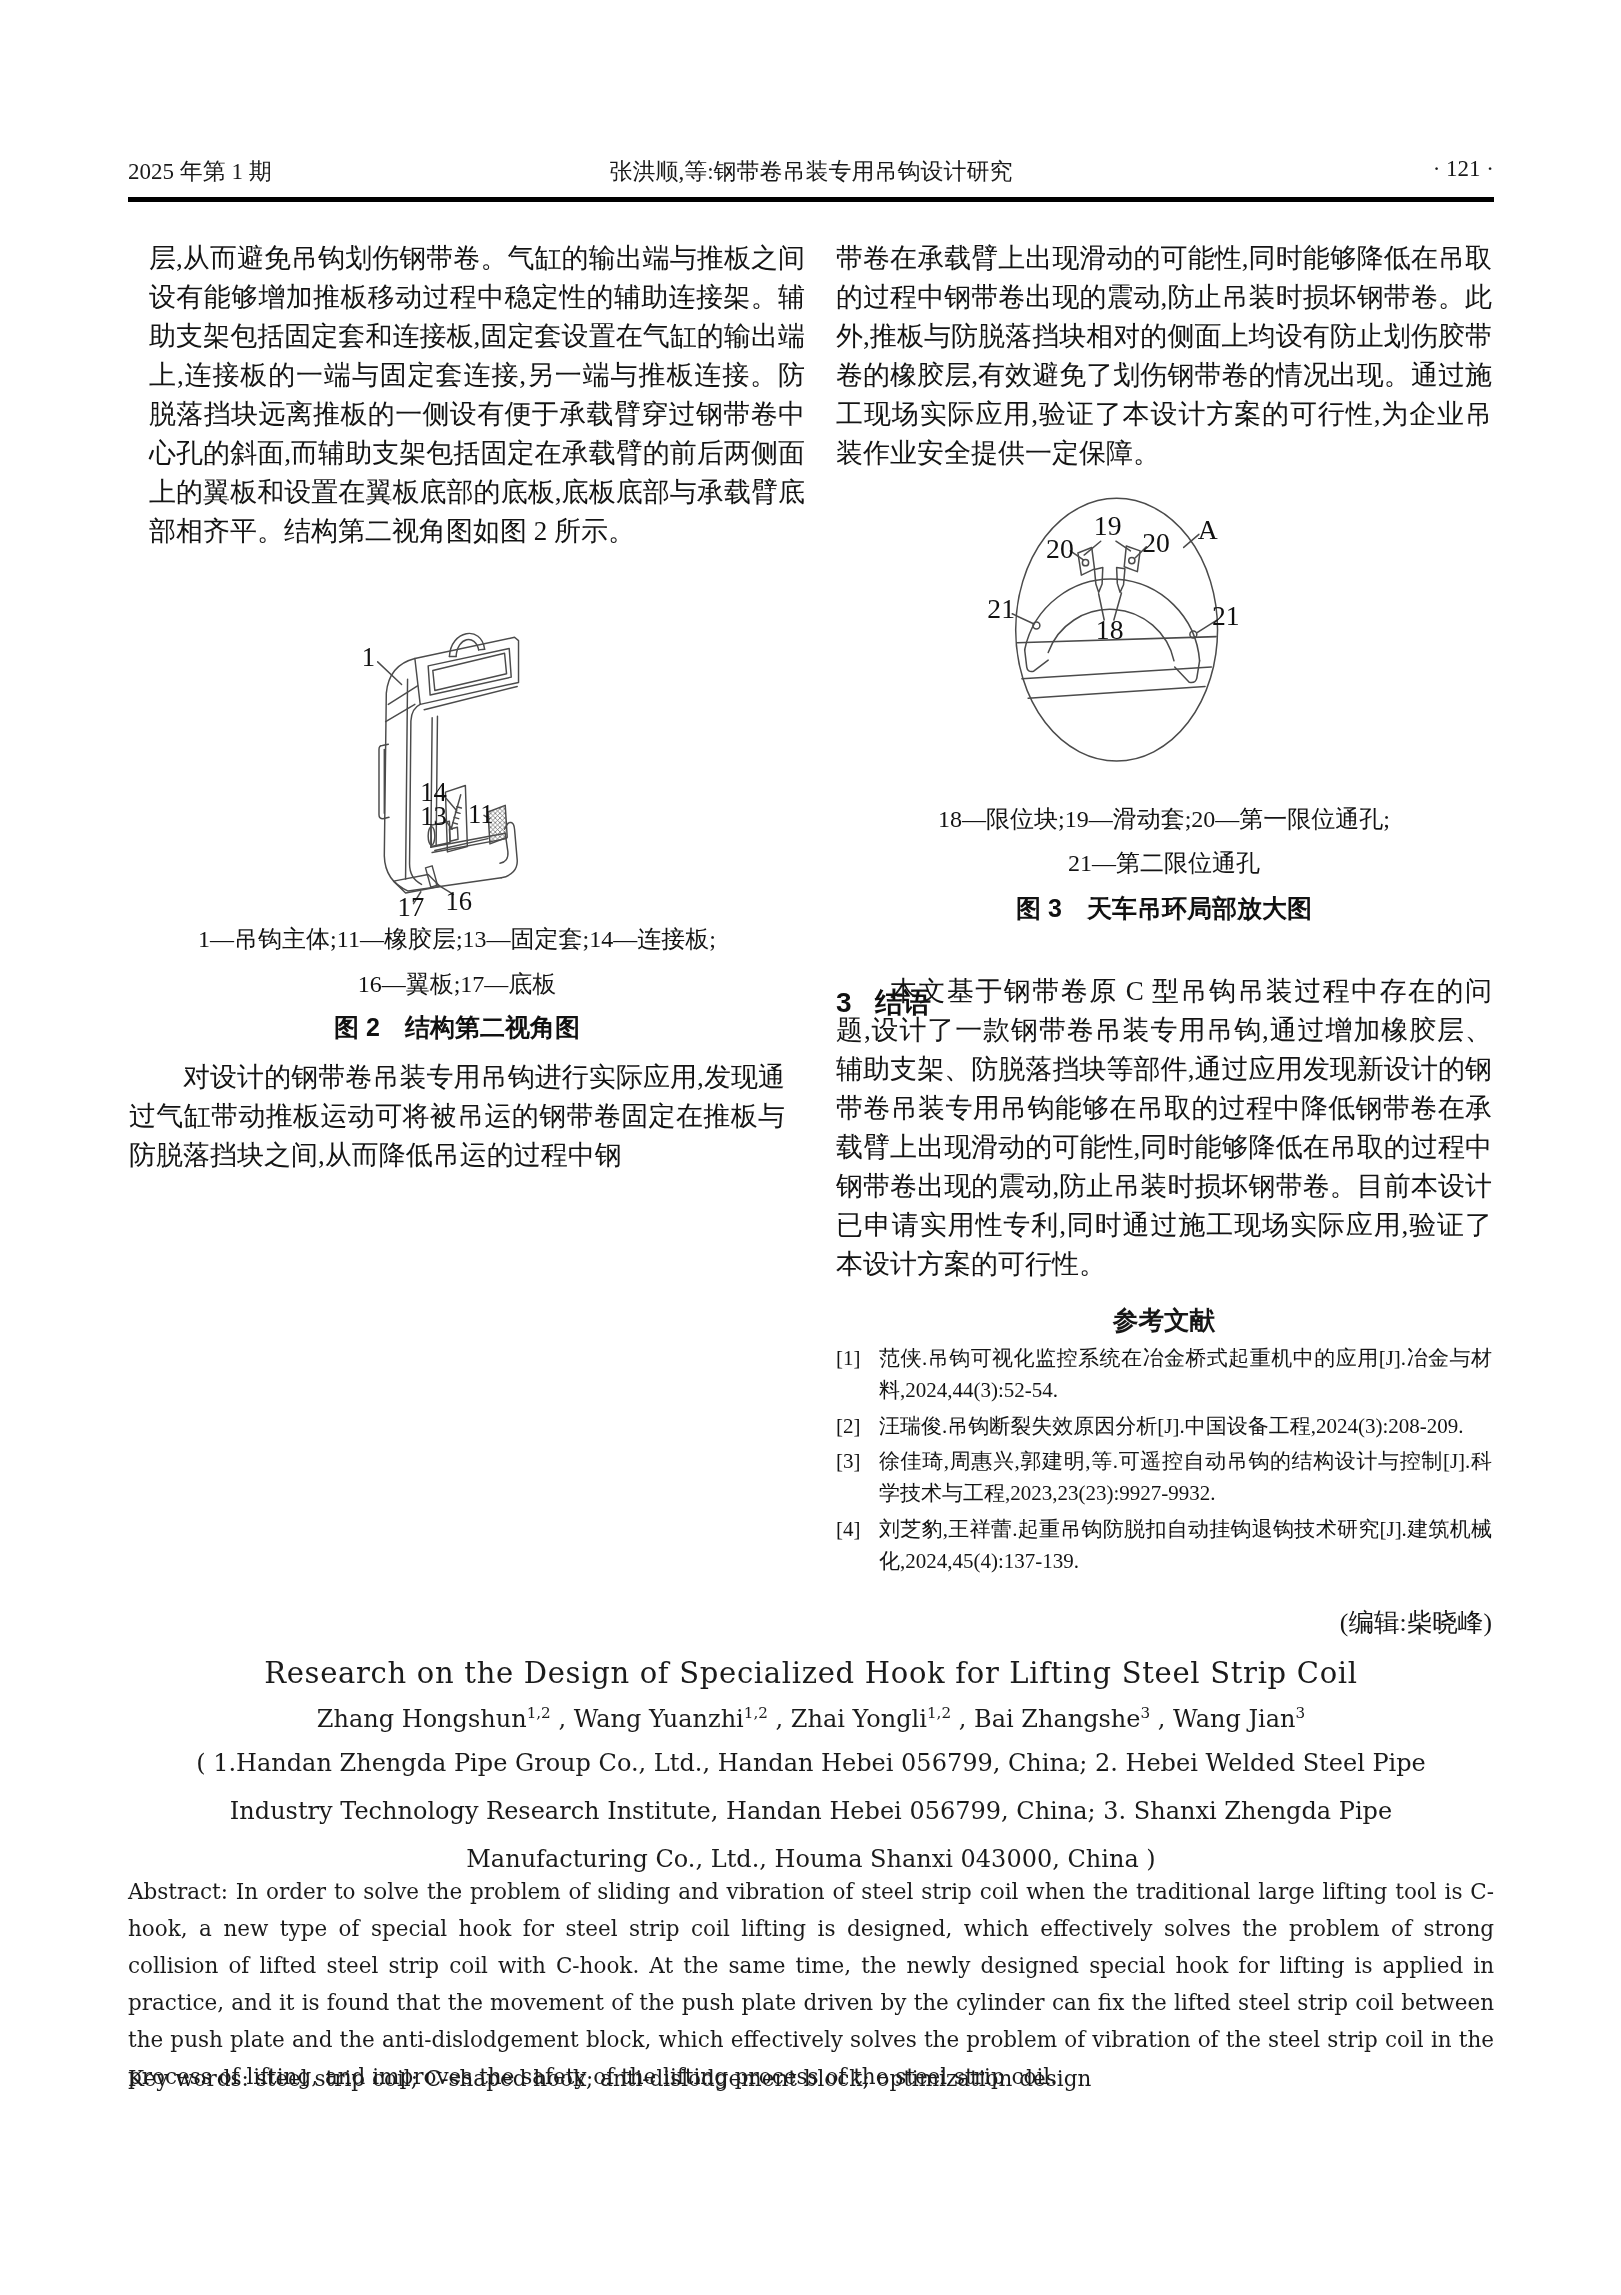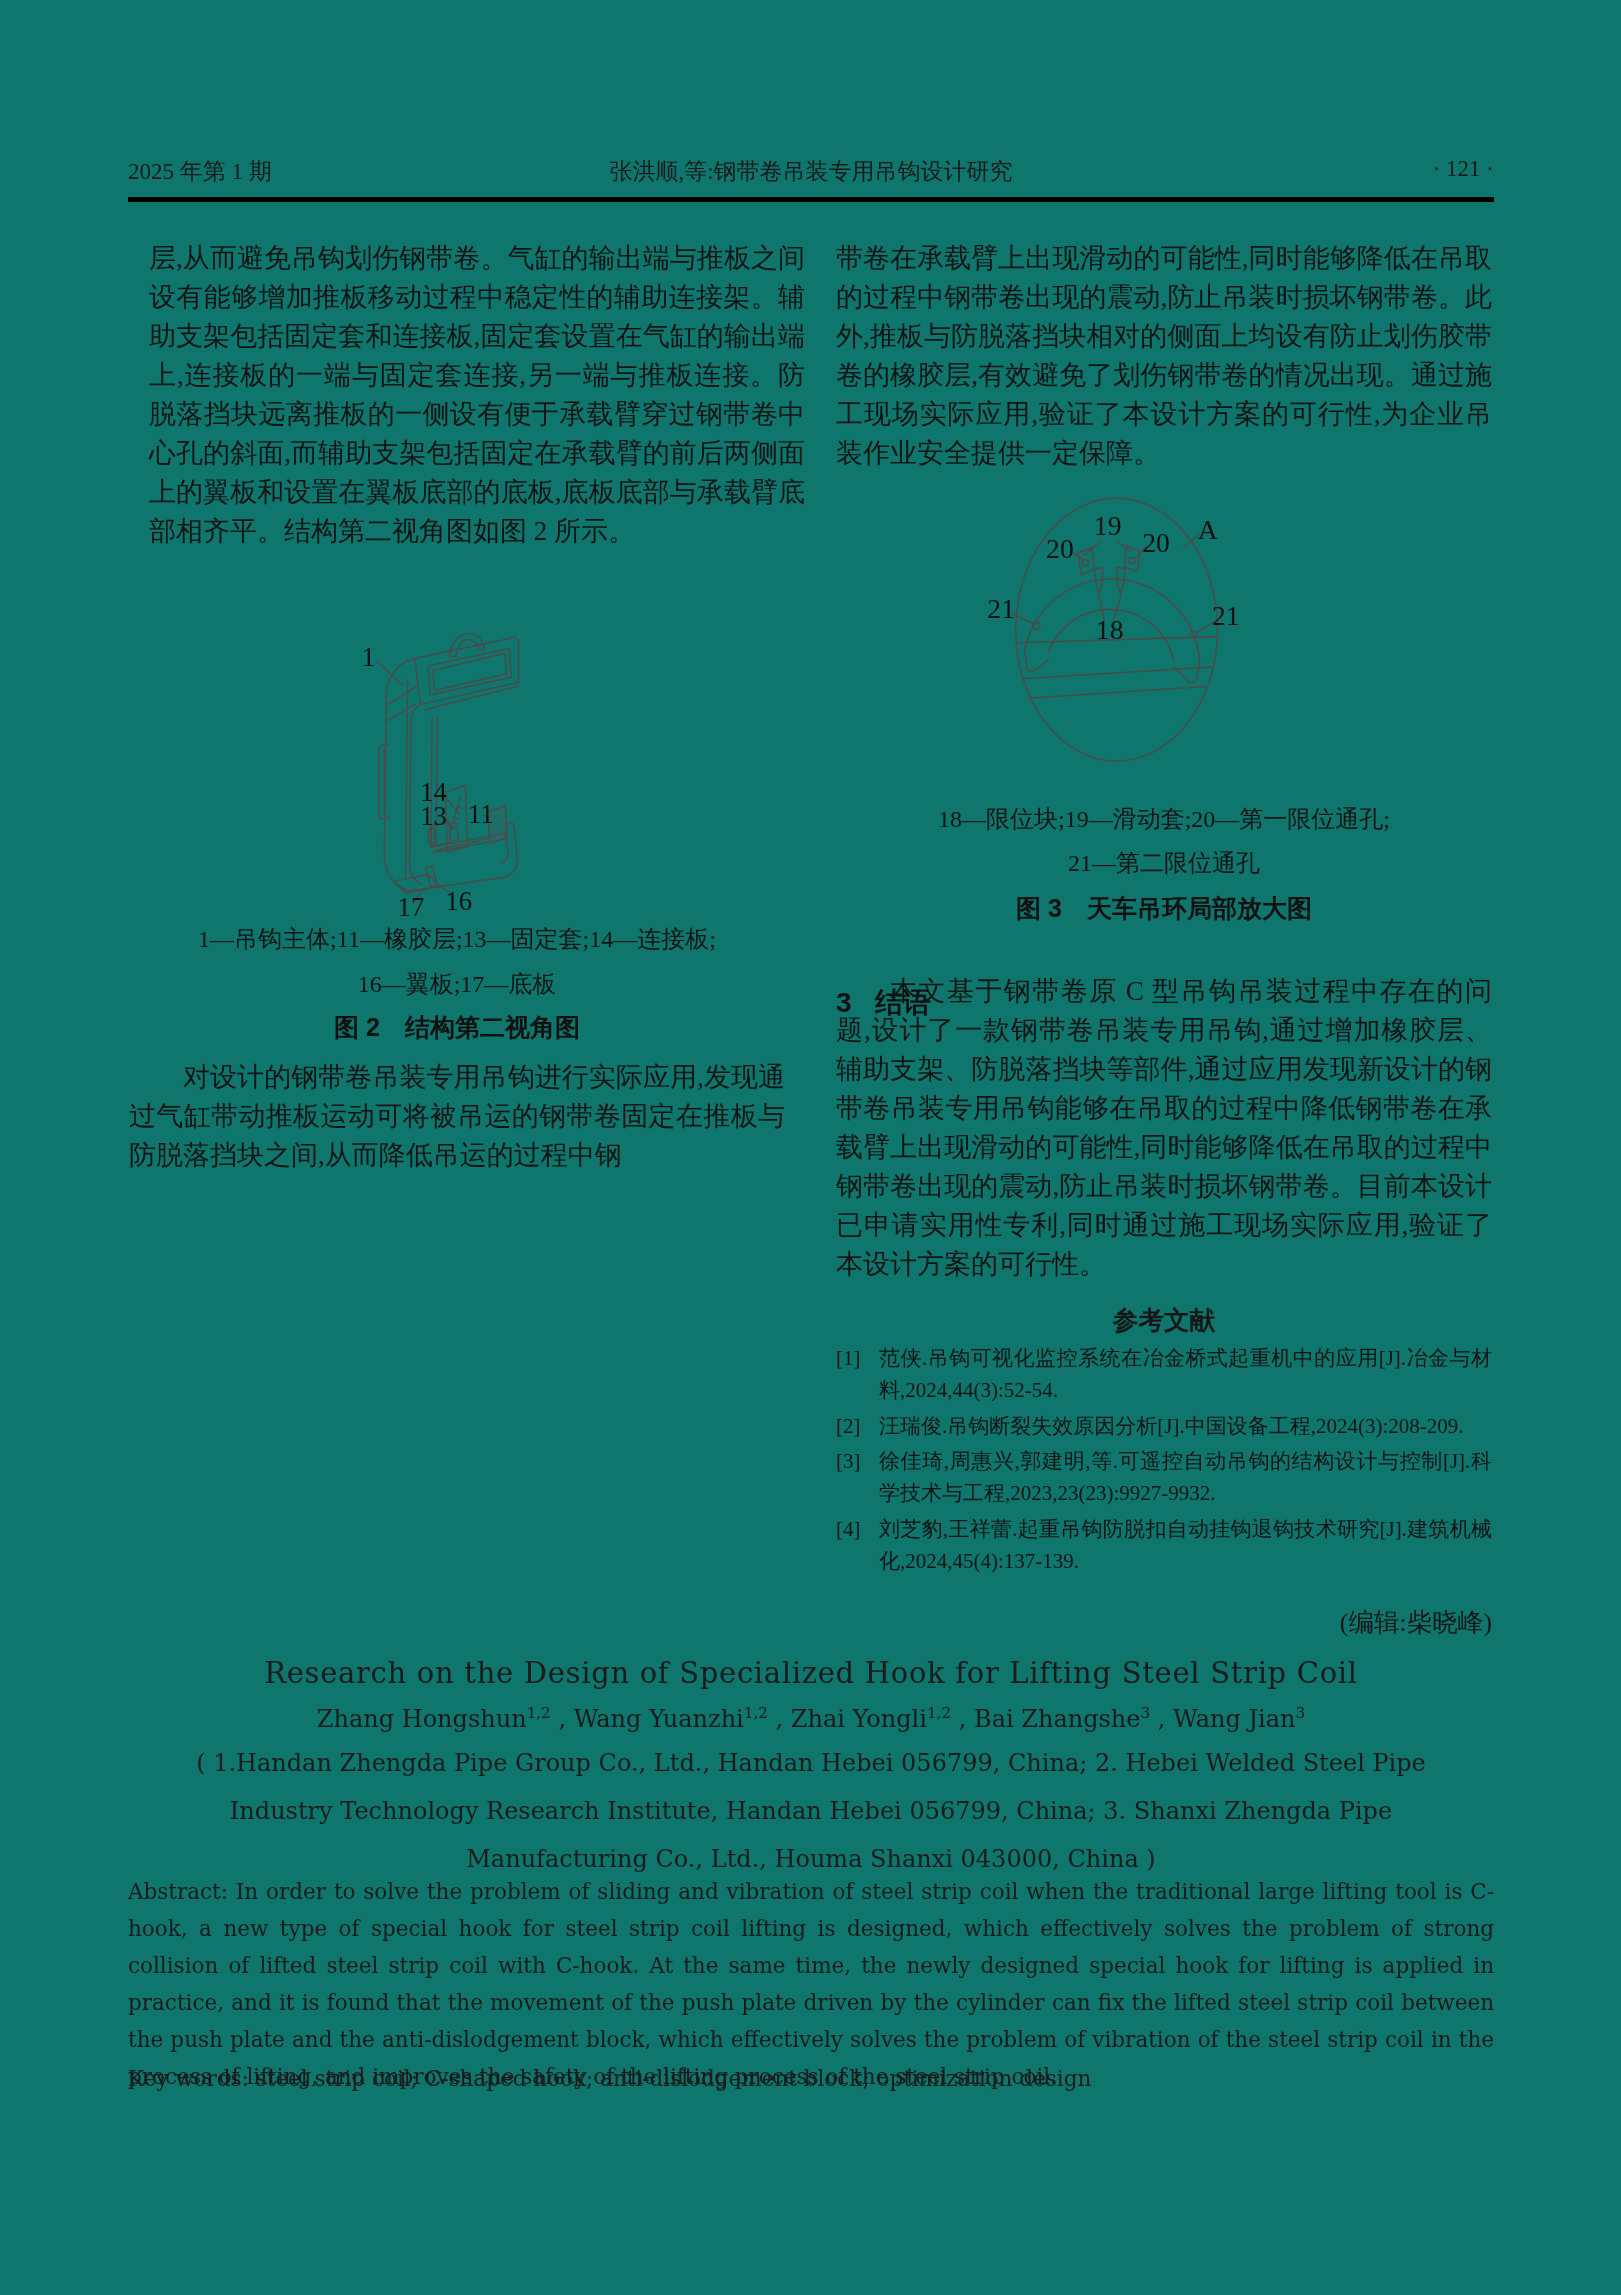--- a/index.html
+++ b/index.html
@@ -1,19 +1,19 @@
 <!DOCTYPE html>
 <html style="font-size:11px"><head>
 <meta charset="utf-8">
 <style>
   html,body{margin:0;padding:0;background:#d9d9d9;}
   .page{
     position:relative;
     width:1622px;height:2295px;
-    background:#0f766e;
+    background:#ffffff;
     font-family:"Liberation Serif",serif;
     color:#161616;
     overflow:hidden;
   }
   .abs{position:absolute;}
   
   .hdr{font-size:23px;color:#1a1a1a;white-space:nowrap;}
   .hdr-center{left:128px;width:1366px;text-align:center;}
   .hdr-rule{left:128px;width:1366px;height:4.8px;background:#000;}
   

